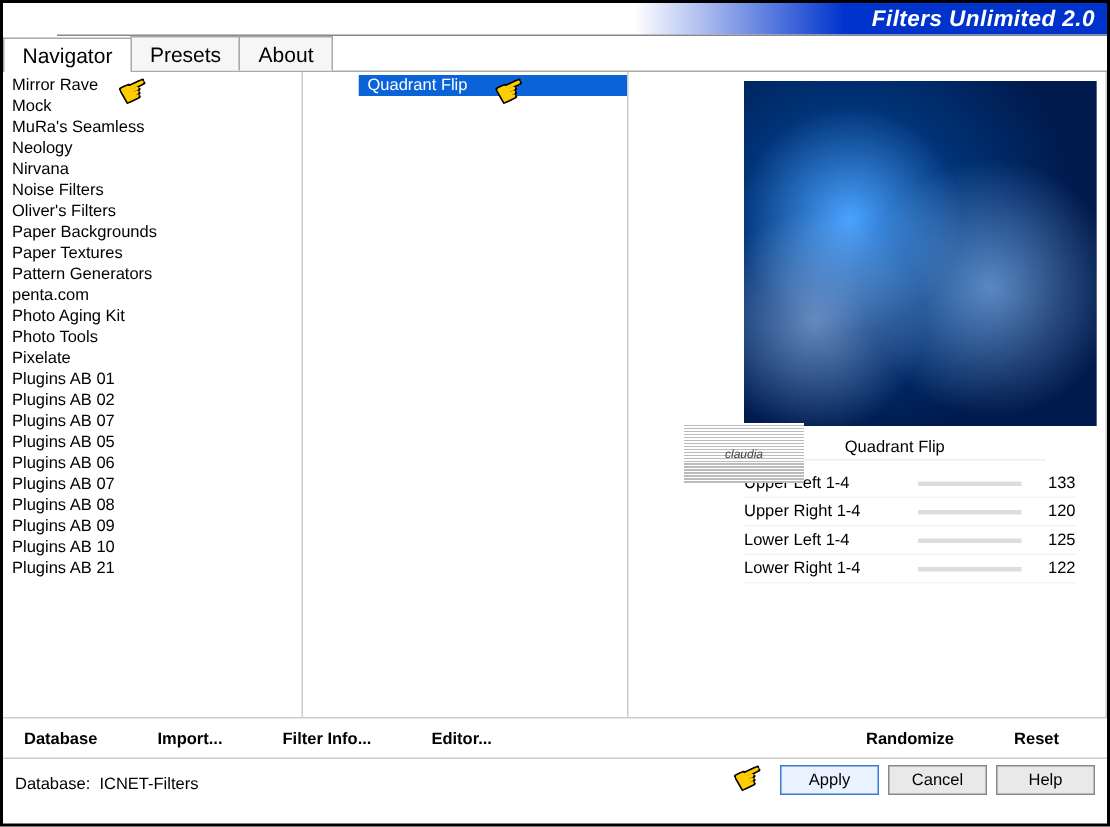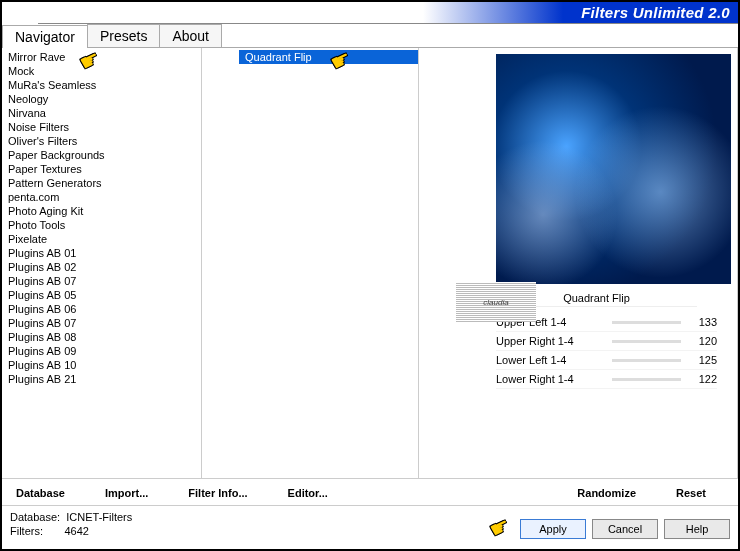--- a/index.html
+++ b/index.html
@@ -129,21 +129,20 @@
   </div>
   <div class="btnrow right" style="flex:1">
     <span class="lnk">Randomize</span>
     <span class="lnk">Reset</span>
   </div>
 </div>
 
 <div class="footer">
   <div class="info">
     <div><span>Database:</span>&nbsp;&nbsp;<span>ICNET-Filters</span></div>
-    <div><span>Filters:</span>&nbsp;&nbsp;&nbsp;&nbsp;&nbsp;&nbsp;&nbsp;<span>4642</span></div>
   </div>
   <div class="btns">
     <span class="pointer" style="top:-4px;left:-30px">☛</span>
     <div class="btn apply">Apply</div>
     <div class="btn">Cancel</div>
     <div class="btn">Help</div>
   </div>
 </div>
 
 </body></html>

